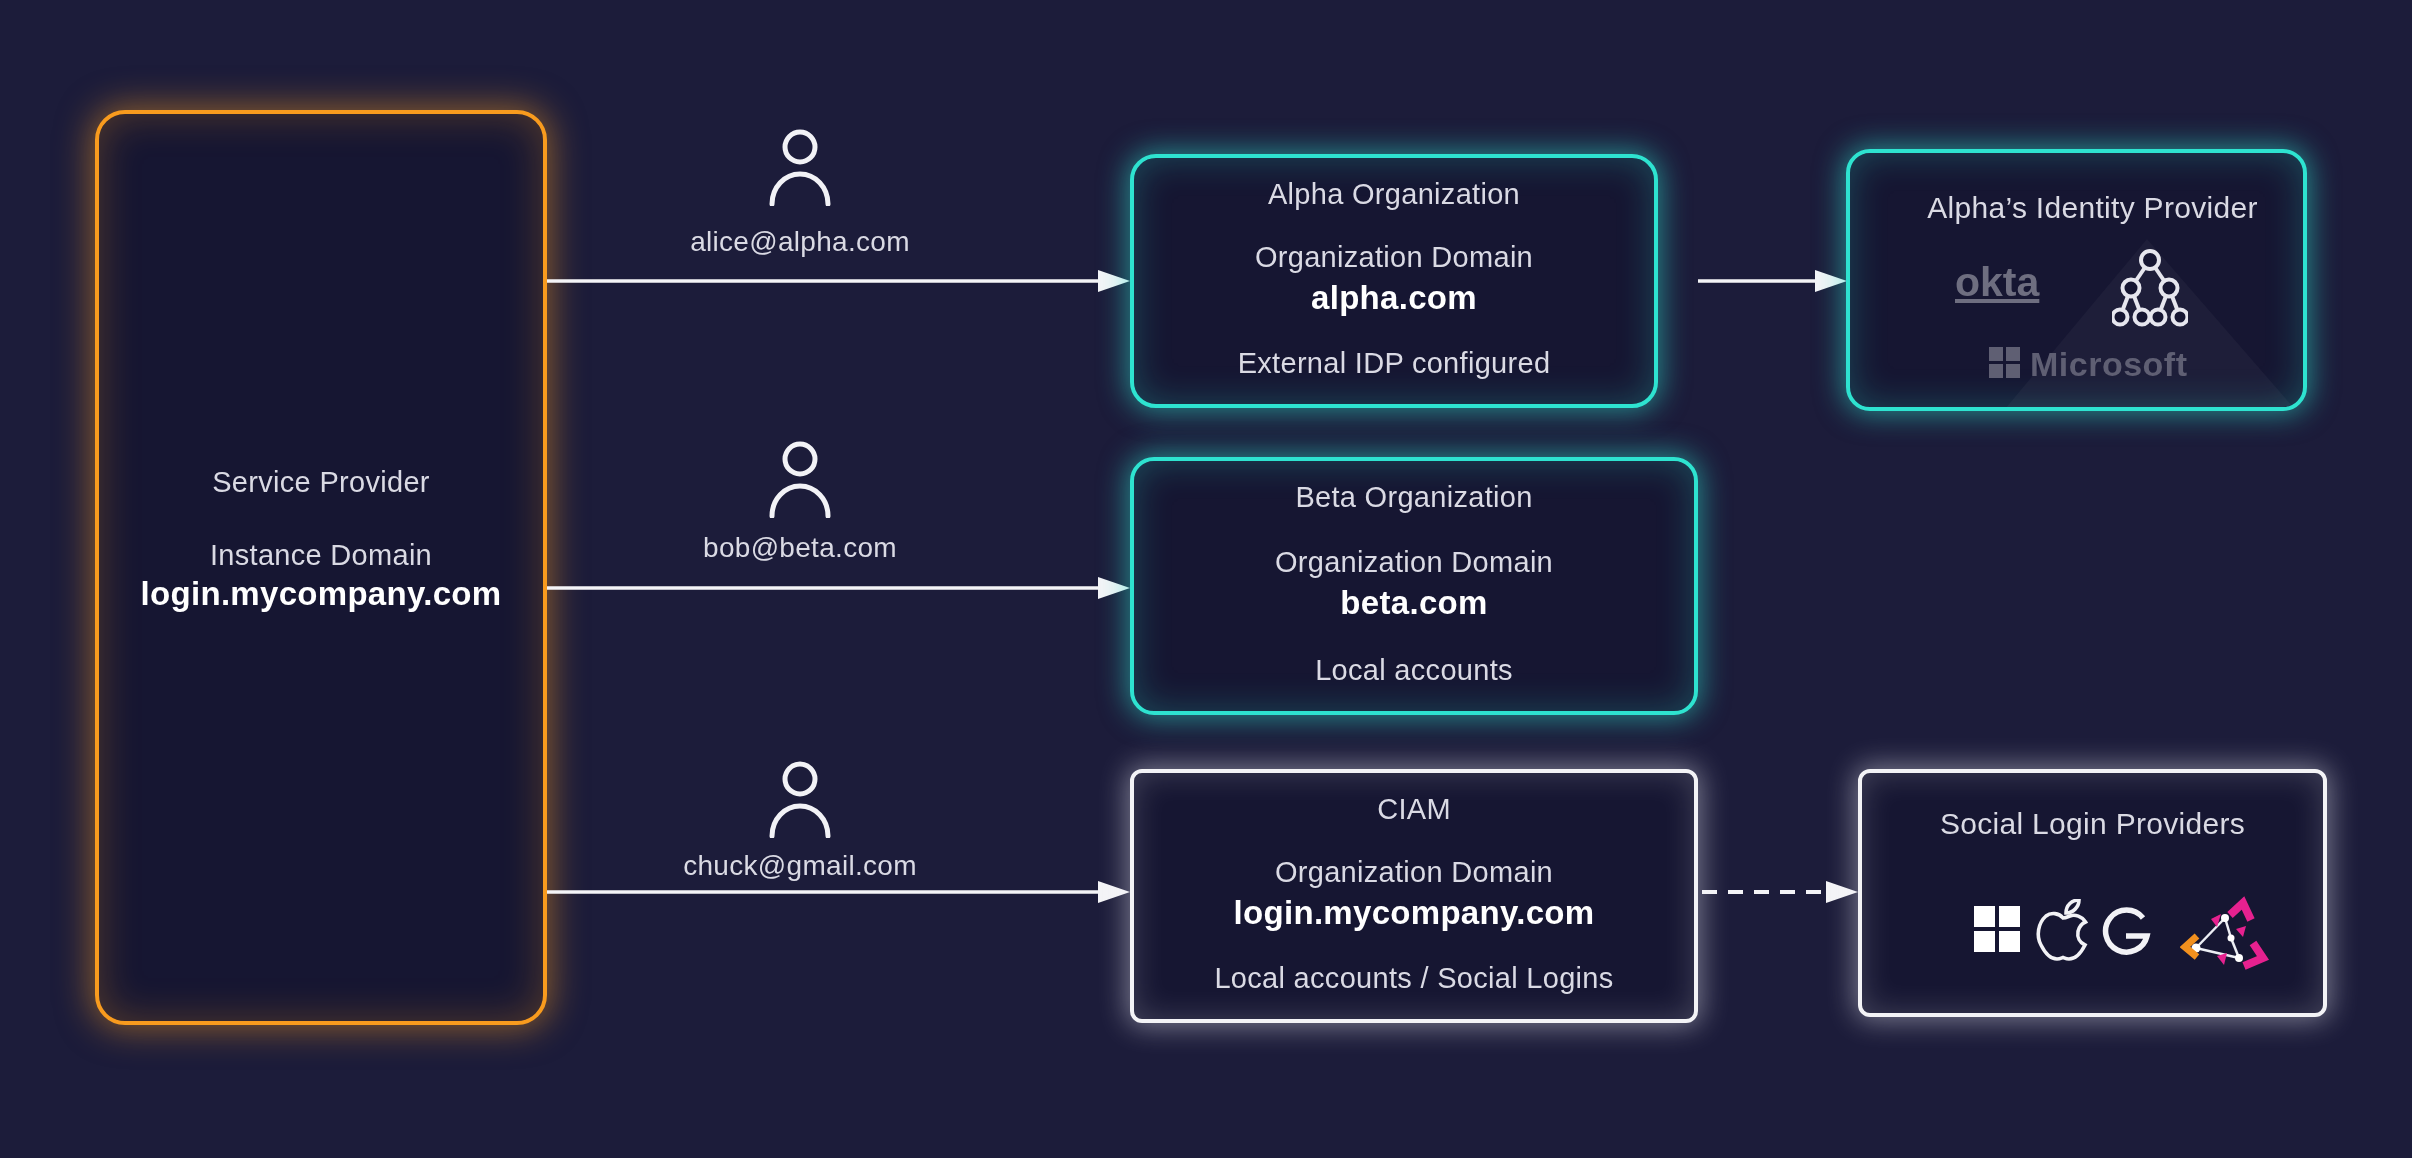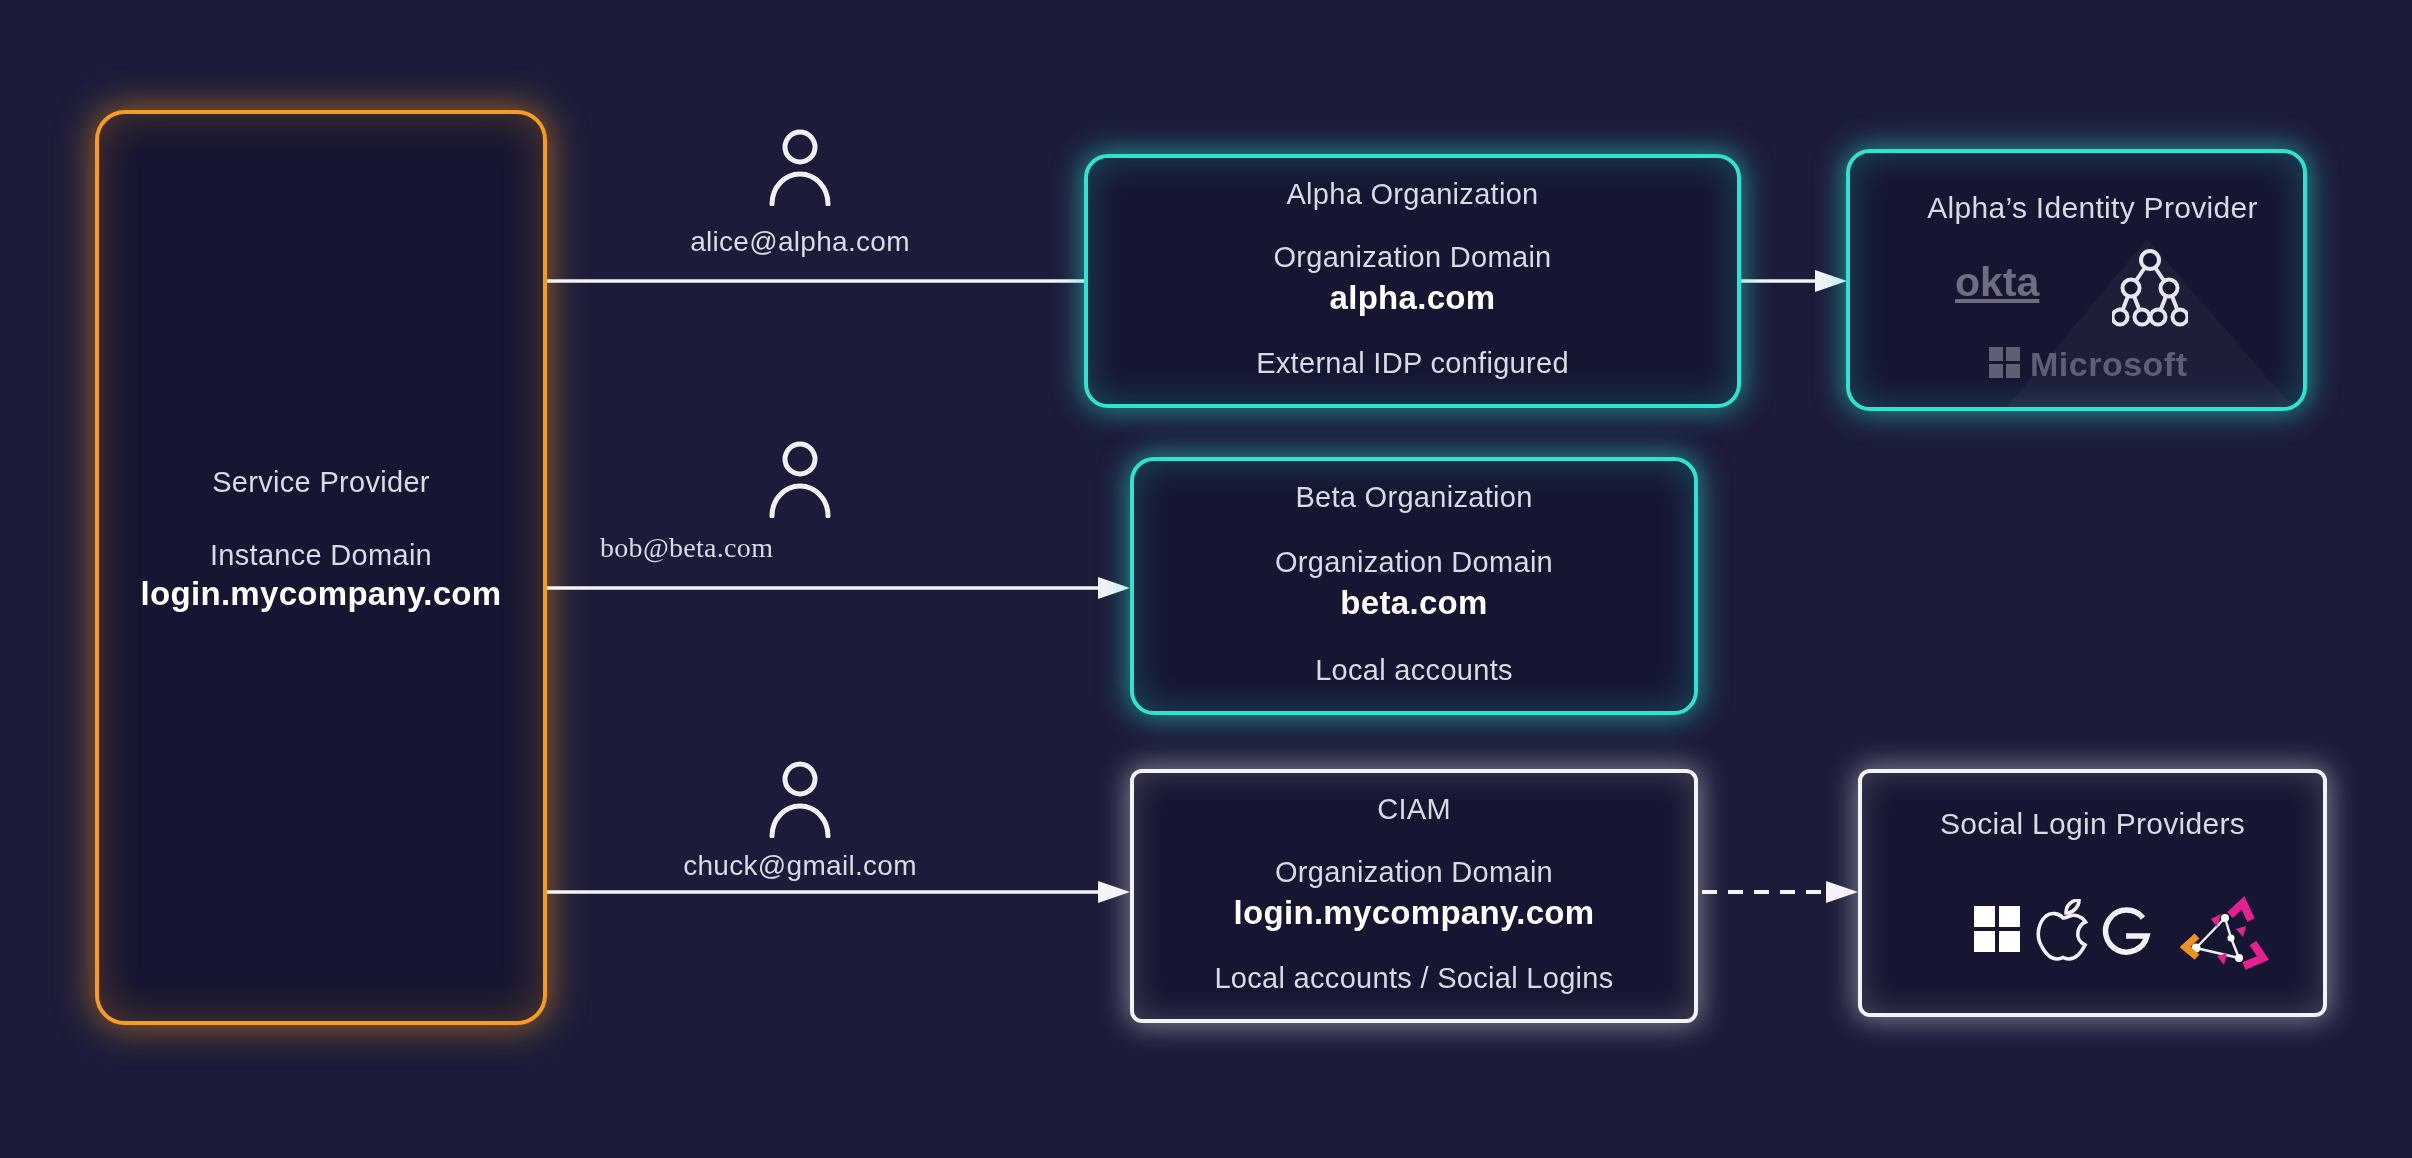--- a/index.html
+++ b/index.html
@@ -54,21 +54,21 @@
     </svg>
   </div>
   <div class="abs t-email" style="left:600px;top:226px;width:400px;text-align:center;">alice@alpha.com</div>
 
   <div class="abs" style="left:765px;top:440px;">
     <svg width="70" height="78" viewBox="0 0 70 78">
       <circle cx="35" cy="19" r="15" fill="none" stroke="#f2f2f6" stroke-width="5"></circle>
       <path d="M7 76 a28 30 0 0 1 56 0" fill="none" stroke="#f2f2f6" stroke-width="5" stroke-linecap="round"></path>
     </svg>
   </div>
-  <div class="abs t-email" style="left:600px;top:532px;width:400px;text-align:left;font-family:Liberation Serif, serif;">bob@beta.com</div>
+  <div class="abs t-email" style="left:600px;top:532px;width:400px;text-align:center;">bob@beta.com</div>
 
   <div class="abs" style="left:765px;top:760px;">
     <svg width="70" height="78" viewBox="0 0 70 78">
       <circle cx="35" cy="19" r="15" fill="none" stroke="#f2f2f6" stroke-width="5"></circle>
       <path d="M7 76 a28 30 0 0 1 56 0" fill="none" stroke="#f2f2f6" stroke-width="5" stroke-linecap="round"></path>
     </svg>
   </div>
   <div class="abs t-email" style="left:600px;top:850px;width:400px;text-align:center;">chuck@gmail.com</div>
 
   <div class="abs" style="left:547px;top:268px;">
@@ -95,21 +95,21 @@
       <polygon points="117,2 149,13 117,24" fill="#f4f4f7"></polygon>
     </svg>
   </div>
   <div class="abs" style="left:1702px;top:879px;">
     <svg width="156" height="26" viewBox="0 0 156 26">
       <line x1="0" y1="13" x2="124" y2="13" stroke="#f4f4f7" stroke-width="4" stroke-dasharray="15 11"></line>
       <polygon points="124,2 156,13 124,24" fill="#f4f4f7"></polygon>
     </svg>
   </div>
 
-  <div class="box teal orgbox" style="left:1084px;top:154px;width:657px;height:254px;">
+  <div class="box teal orgbox" style="left:1130px;top:154px;width:528px;height:254px;border-radius:26px;">
     <div class="t-reg">Alpha Organization</div>
     <div class="mid">
       <div class="t-reg">Organization Domain</div>
       <div class="t-bold">alpha.com</div>
     </div>
     <div class="t-reg">External IDP configured</div>
   </div>
 
   <div class="box teal orgbox" style="left:1130px;top:457px;width:568px;height:258px;">
     <div class="t-reg">Beta Organization</div>

